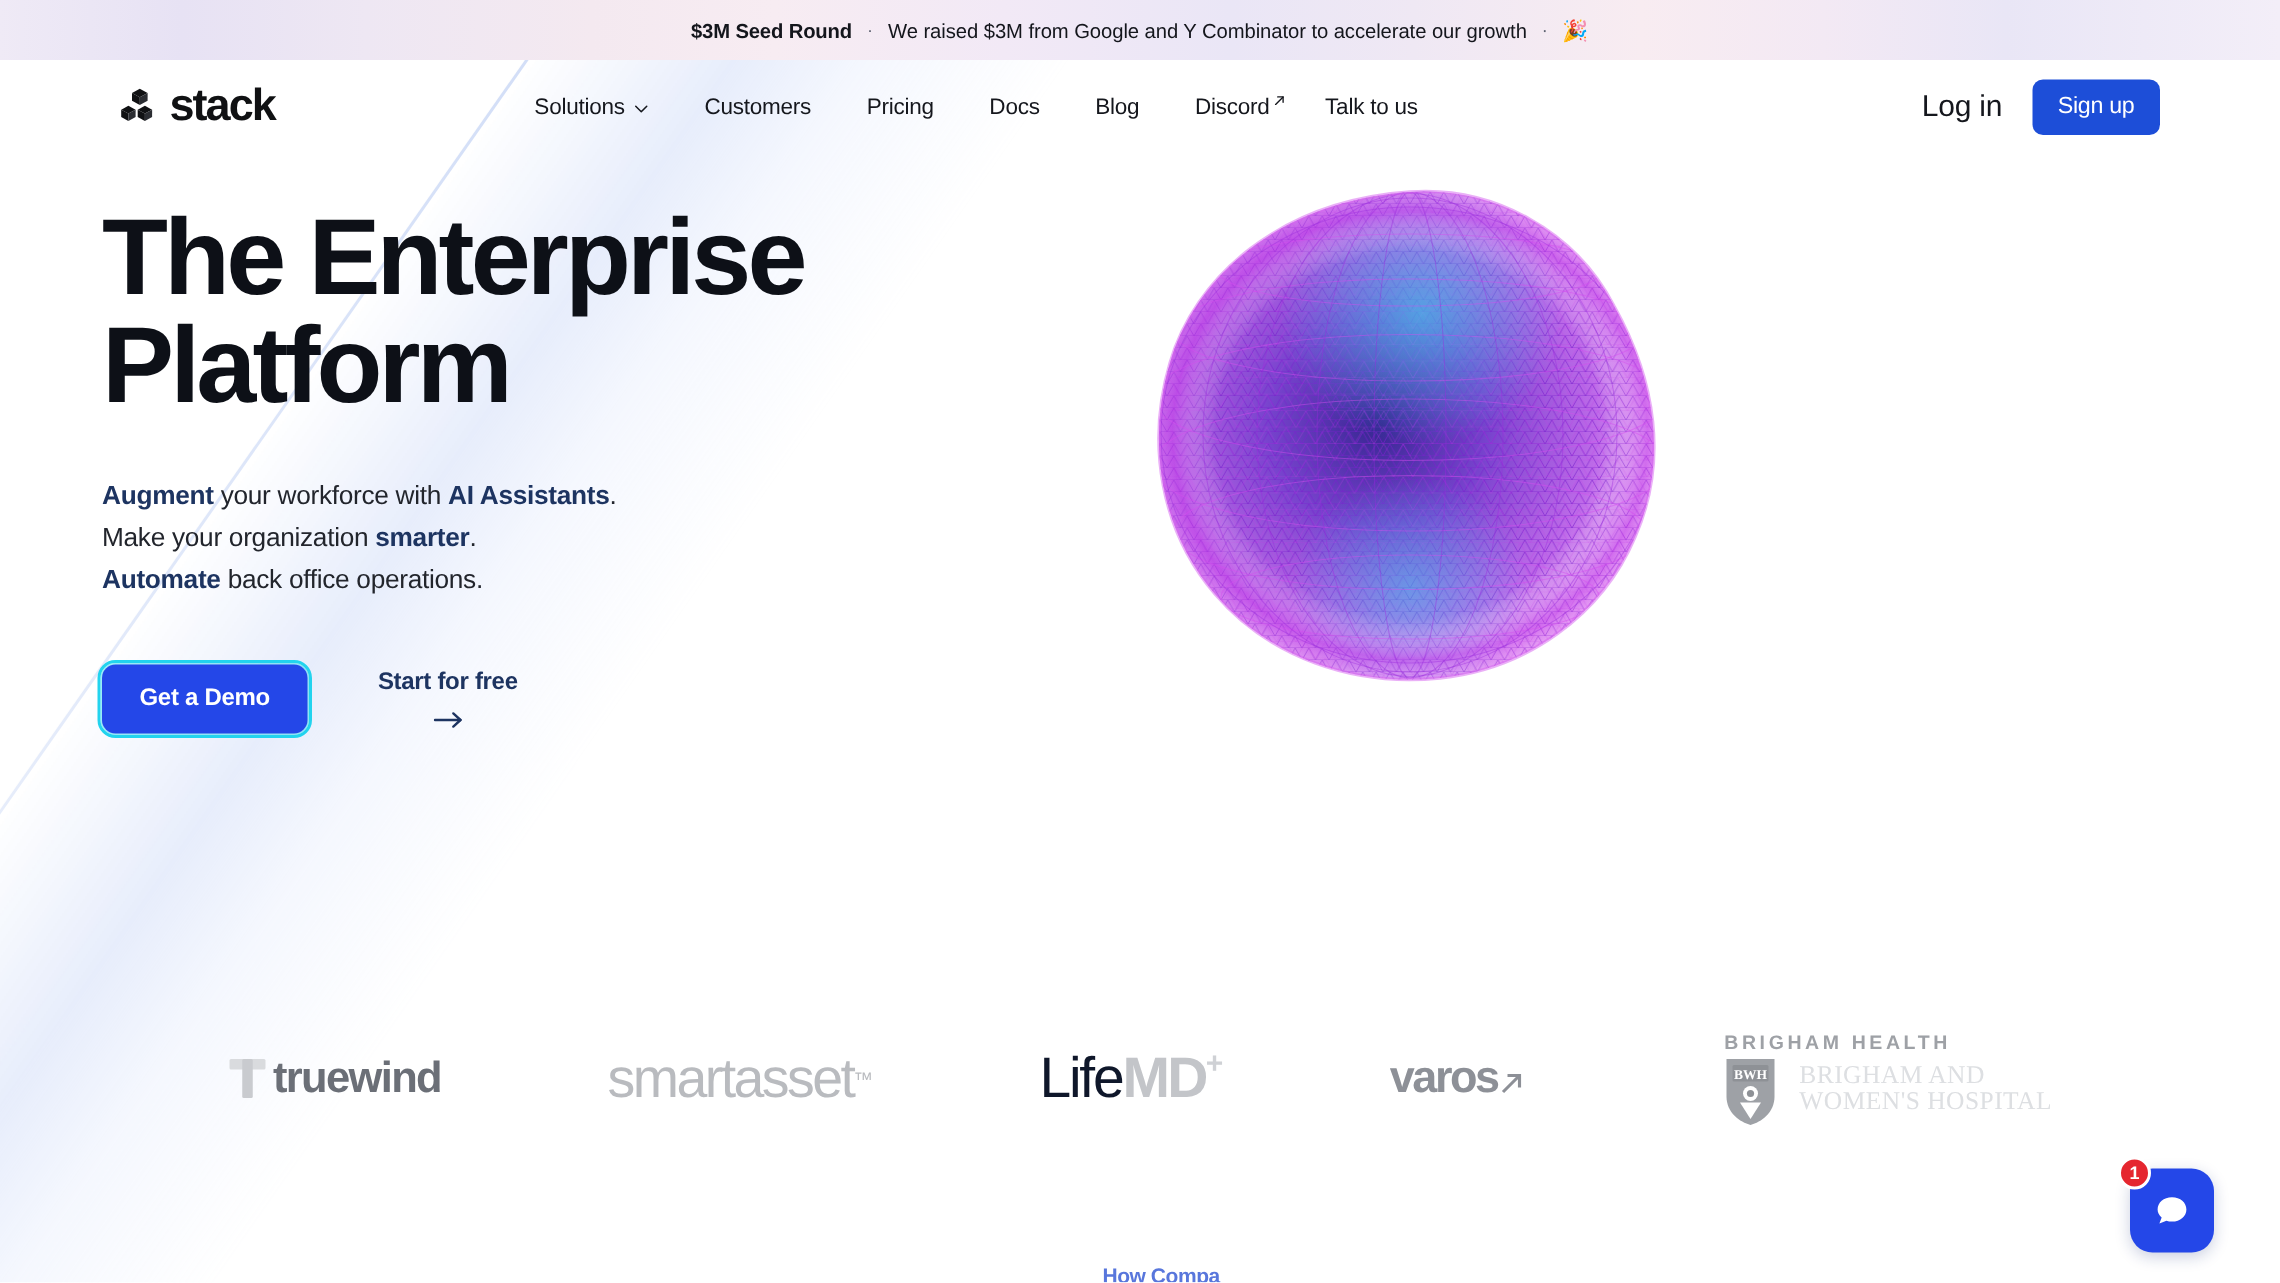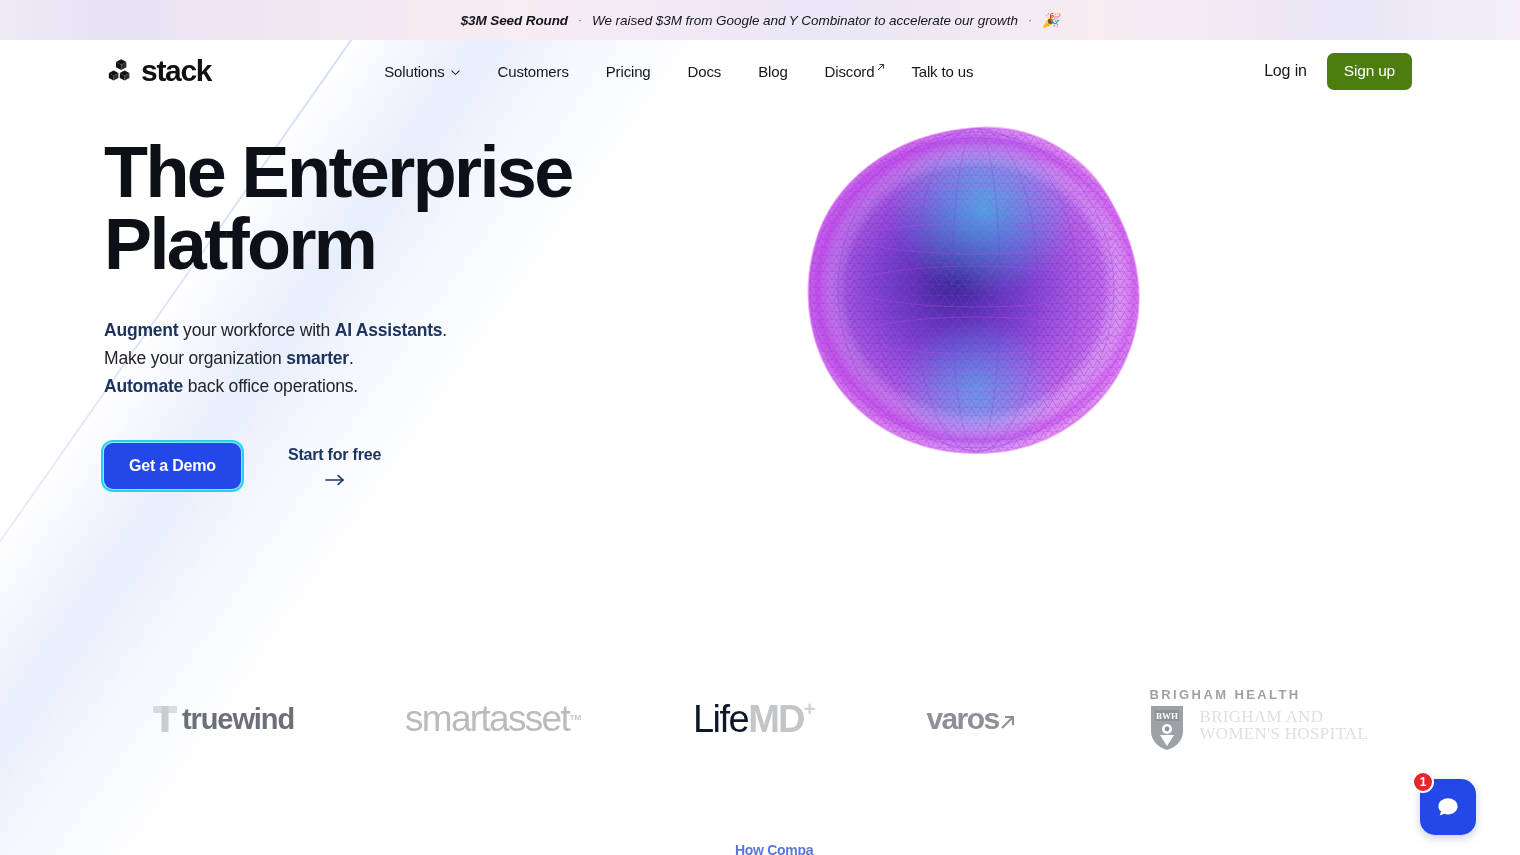--- a/index.html
+++ b/index.html
@@ -74,33 +74,32 @@
         #f4e9f0 26%,
         #f7ecf2 34%,
         #f2e9f6 44%,
         #eae6f6 54%,
         #efe8f4 62%,
         #f8ecf1 72%,
         #f3e9f4 80%,
         #e9e6f6 88%,
         #eeeaf7 94%,
         #f3eef8 100%);
-    font-style: italic;
   }
   .banner-strong { font-weight: 700; letter-spacing: -0.1px; }
   .banner-sep { padding: 0 10px; color: #5d6270; font-size: 12px; }
   .banner-text { font-weight: 400; letter-spacing: -0.05px; }
   .banner-emoji { padding-left: 0px; font-size: 14px; }
 
   
   .header {
     position: relative;
     z-index: 5;
     height: 62px;
-    padding: 0 108px;
+    padding: 0 80px;
     display: flex;
     align-items: center;
   }
   .logo {
     display: flex;
     align-items: center;
     gap: 7px;
     cursor: pointer;
     flex: 0 0 auto;
   }
@@ -139,43 +138,43 @@
     top: 0px;
   }
 
   .auth {
     margin-left: auto;
     display: flex;
     align-items: center;
     gap: 20px;
   }
   .login-link {
-    font-size: 16px;
+    font-size: 20px;
     color: #15171d;
     cursor: pointer;
     letter-spacing: -0.15px;
   }
   .signup-btn {
-    background: #4d7c0f;
+    background: #1d4ed8;
     color: #fff;
     font-size: 15.5px;
     font-weight: 400;
     border: none;
     border-radius: 7px;
     padding: 9px 17px 10px;
     cursor: pointer;
     letter-spacing: -0.2px;
     font-family: inherit;
   }
 
   
   .hero {
     position: relative;
     z-index: 4;
-    padding: 0 104px;
+    padding: 0 68px;
     display: flex;
     align-items: flex-start;
   }
   .hero-left { width: 640px; padding-top: 34px; }
 
   h1.headline {
     font-size: 72px;
     line-height: 1.0;
     font-weight: 700;
     letter-spacing: -2.6px;

